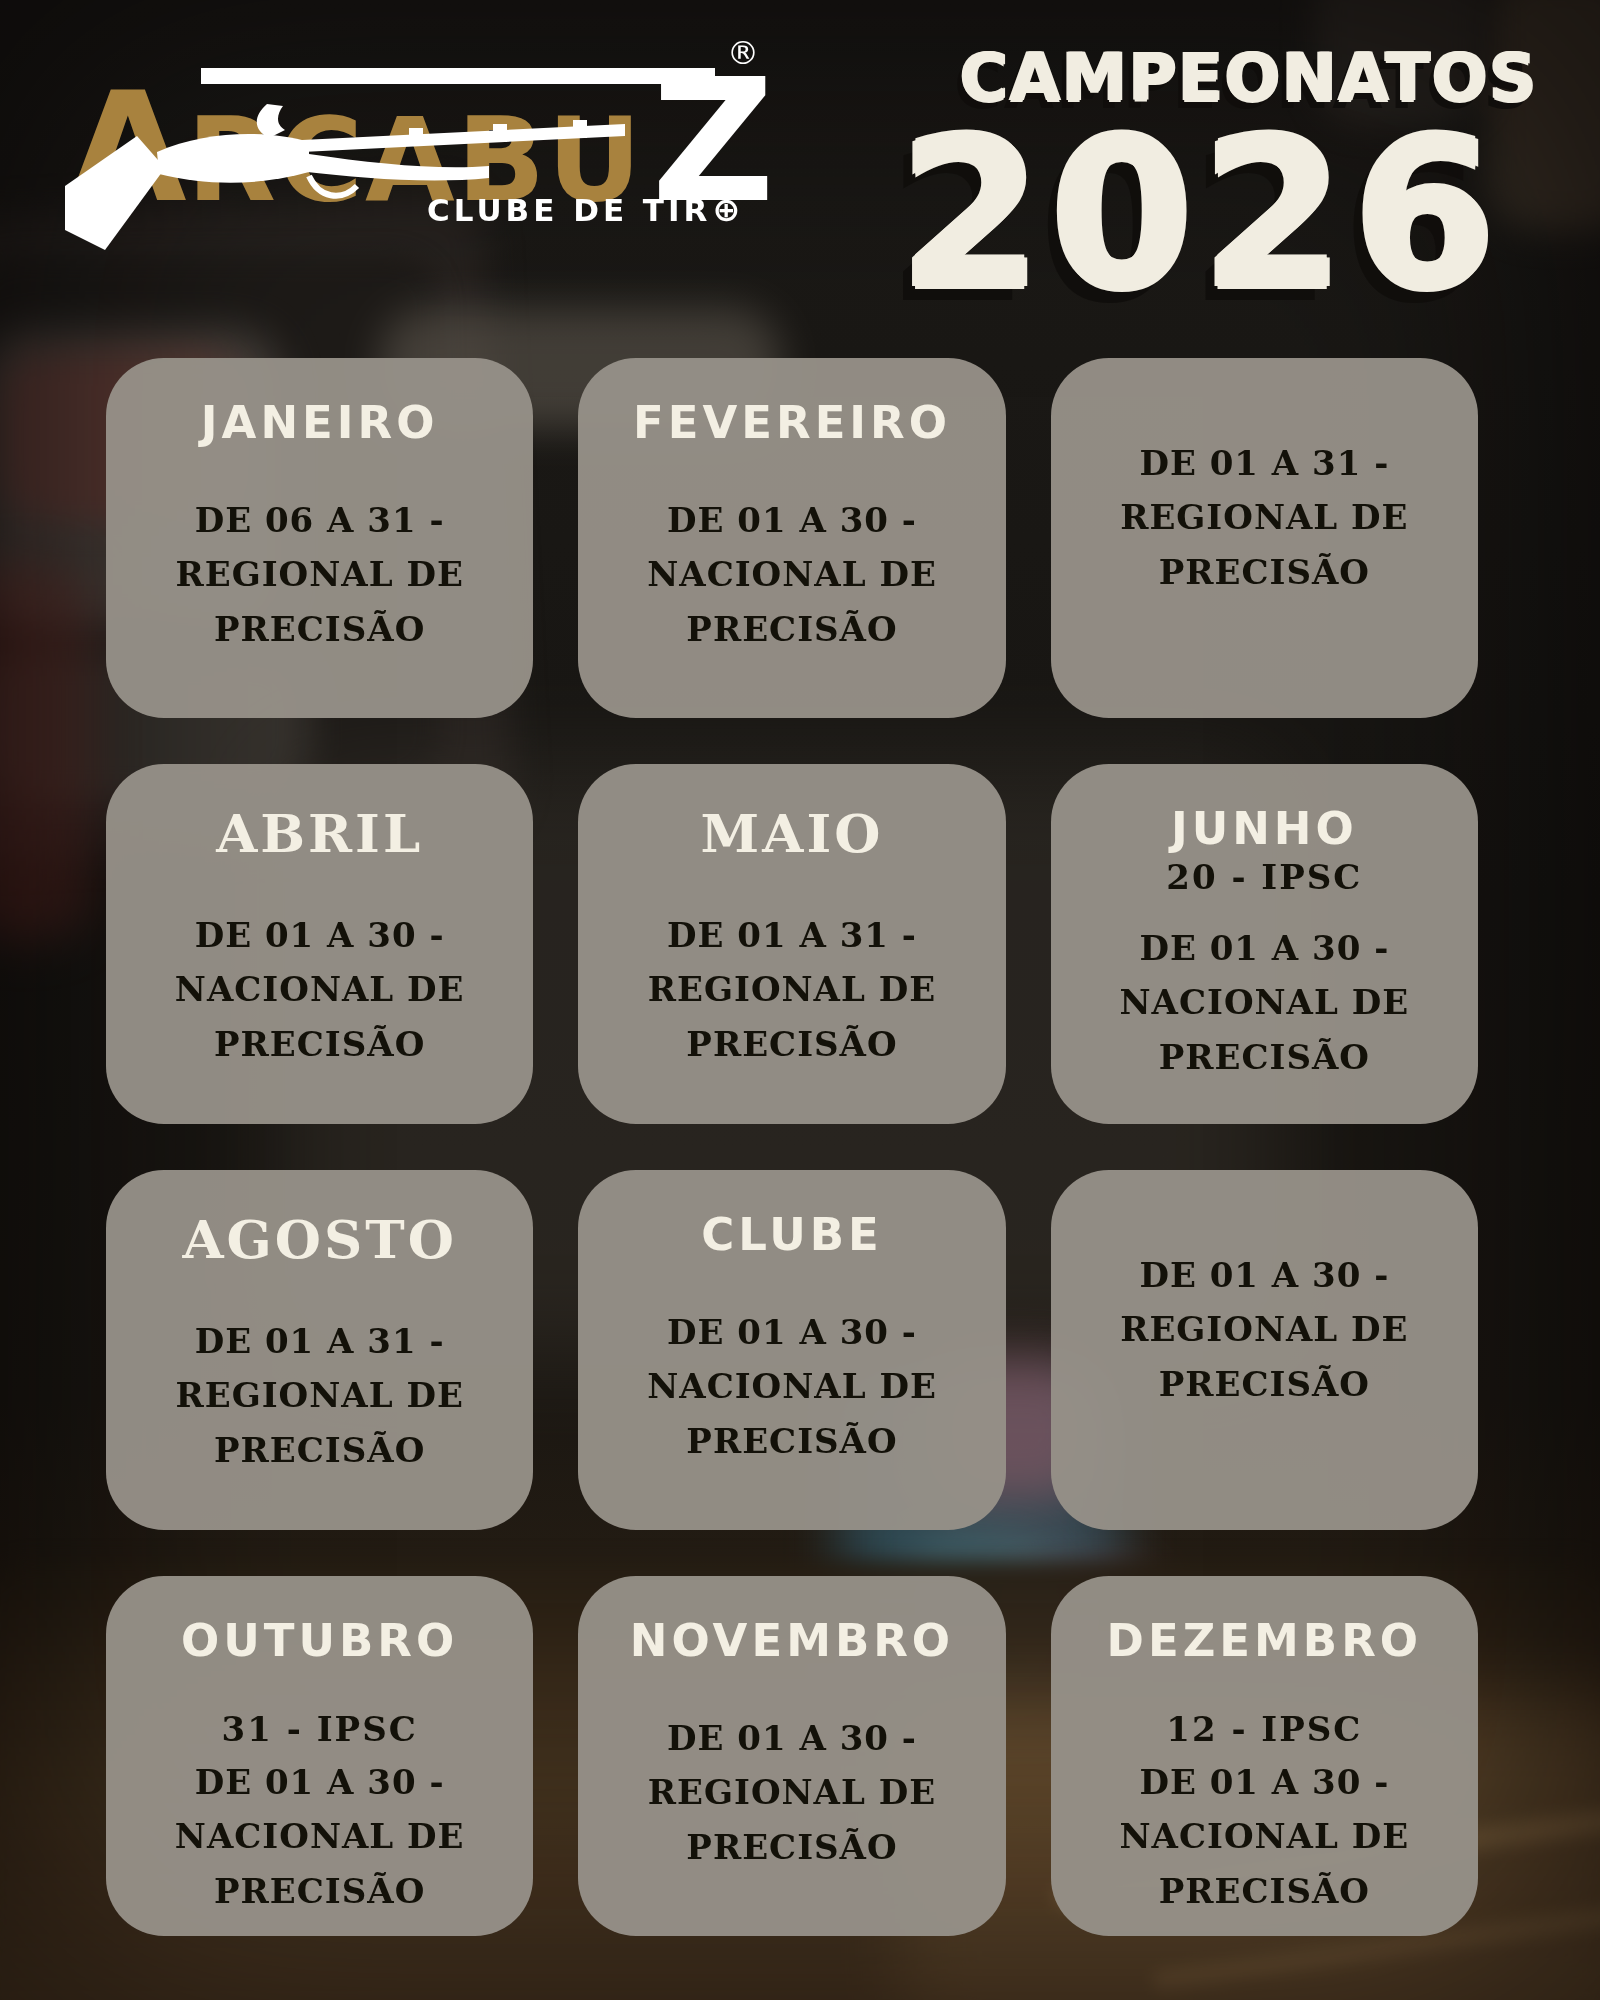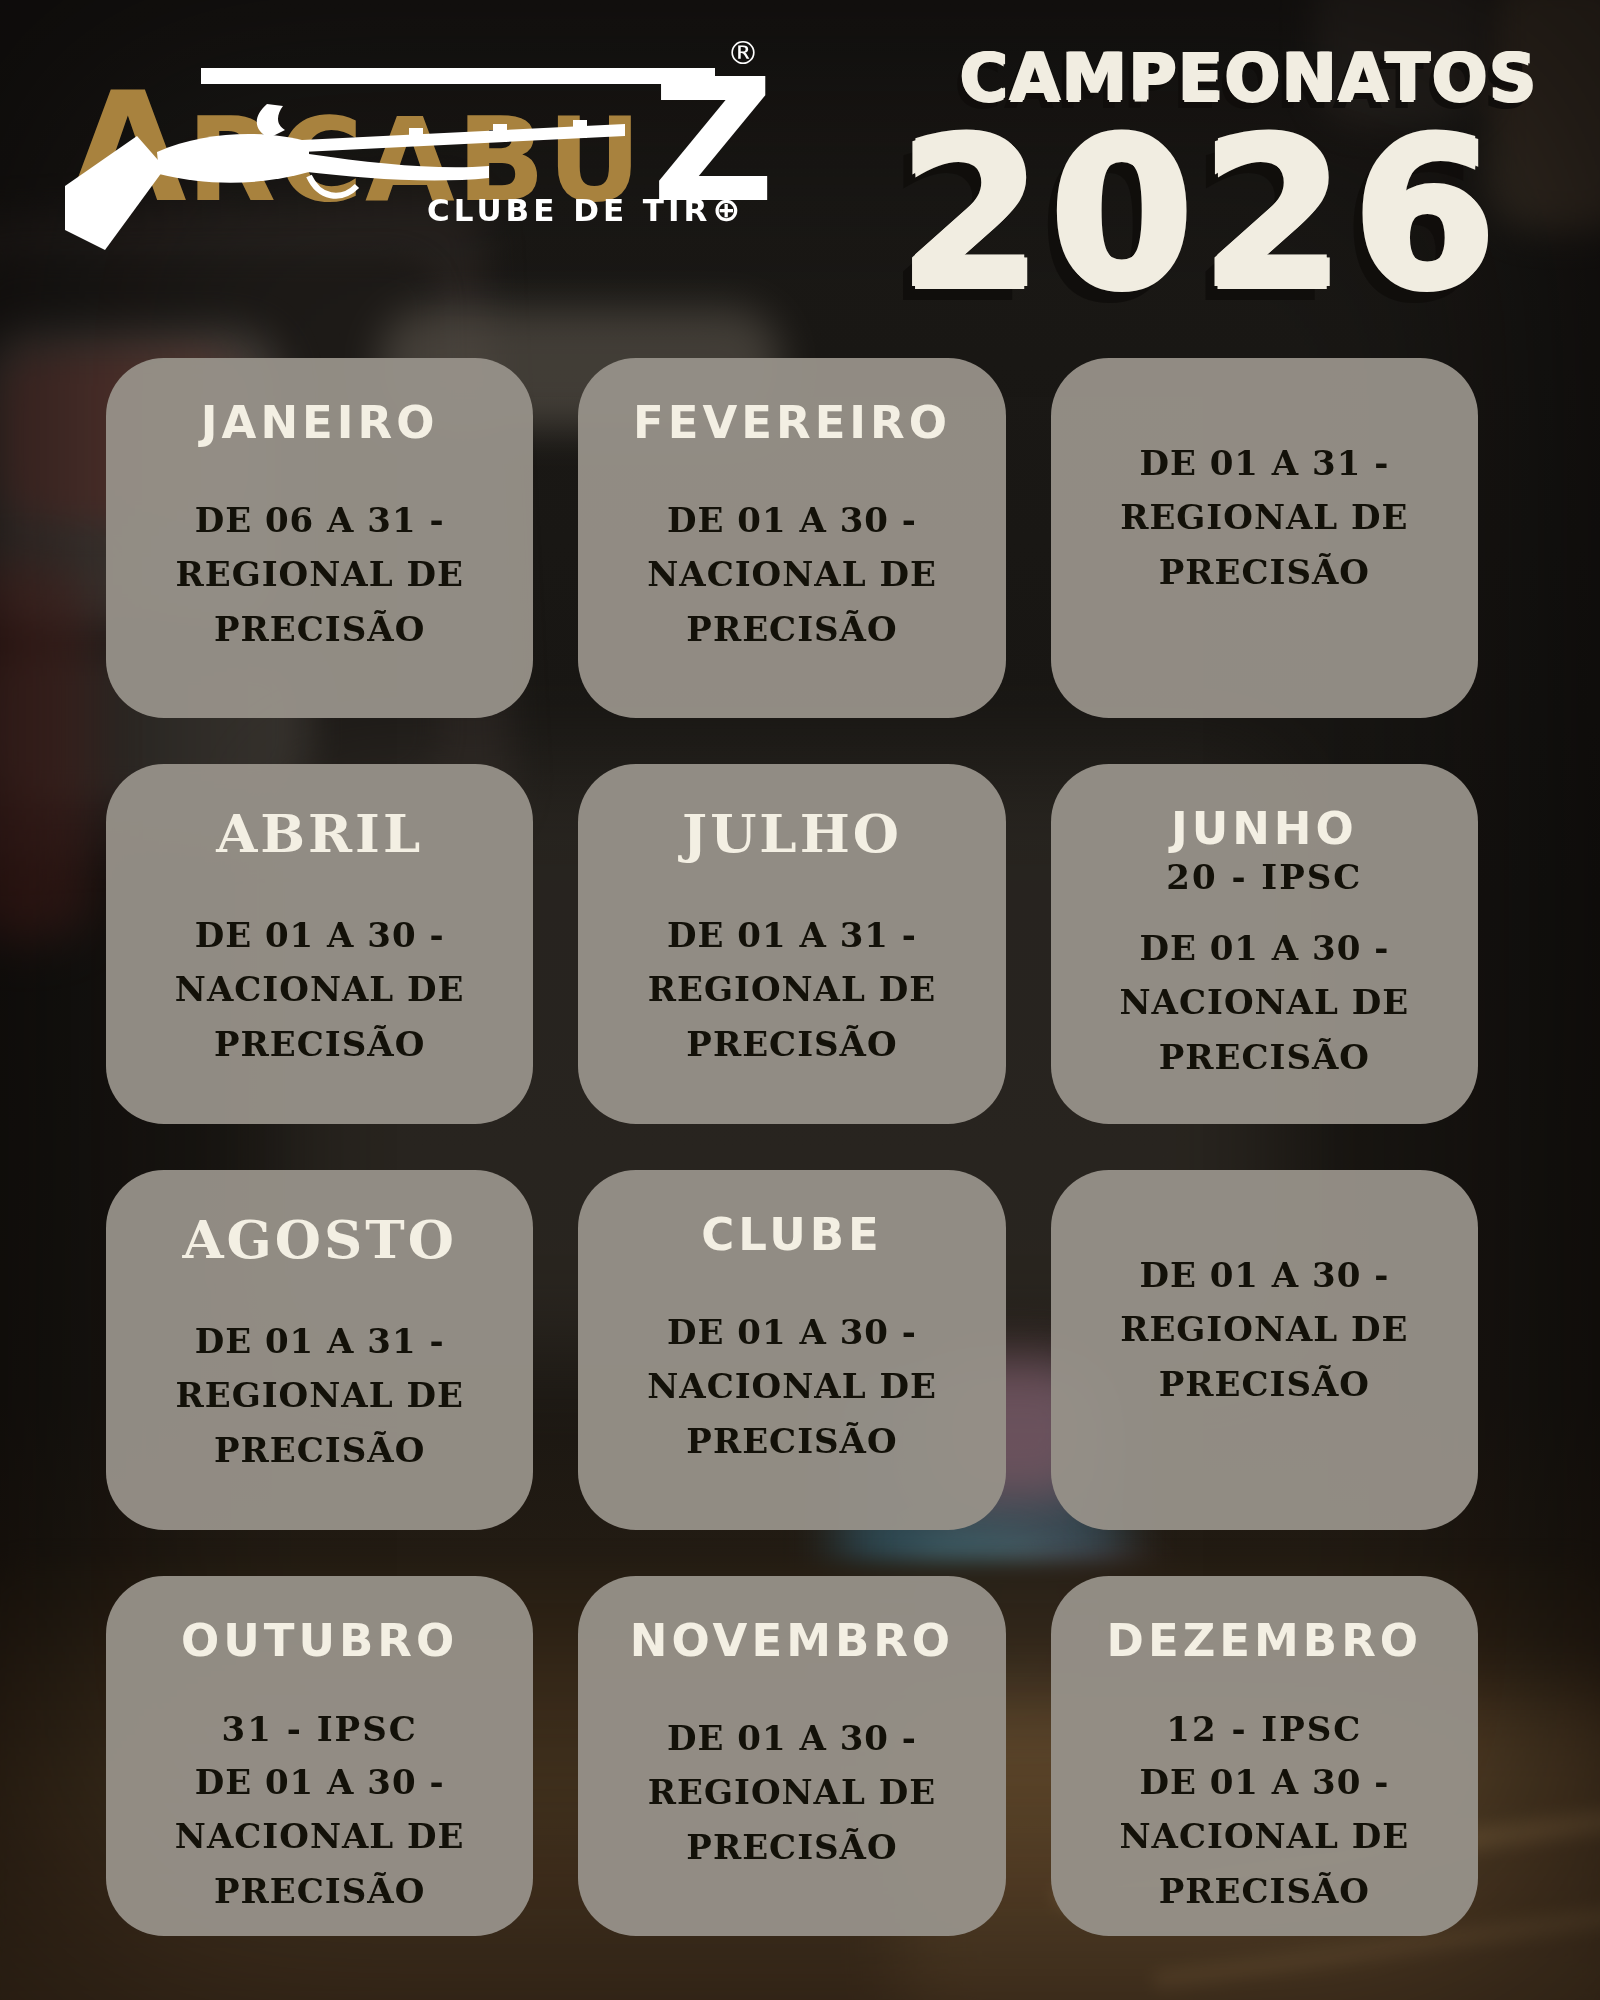--- a/index.html
+++ b/index.html
@@ -152,21 +152,21 @@
   <div class="card">
     <div class="month-title slab">ABRIL</div>
     <div class="lines">
         <div class="line">DE 01 A 30 -</div>
         <div class="line">NACIONAL DE</div>
         <div class="line">PRECISÃO</div>
       </div>
   </div>
 
   <div class="card">
-    <div class="month-title slab">JULHO</div>
+    <div class="month-title slab">MAIO</div>
     <div class="lines">
         <div class="line">DE 01 A 31 -</div>
         <div class="line">REGIONAL DE</div>
         <div class="line">PRECISÃO</div>
       </div>
   </div>
 
   <div class="card ipsc-tight">
     <div class="month-title">JUNHO</div>
     <div class="ipsc">20 - IPSC</div>

